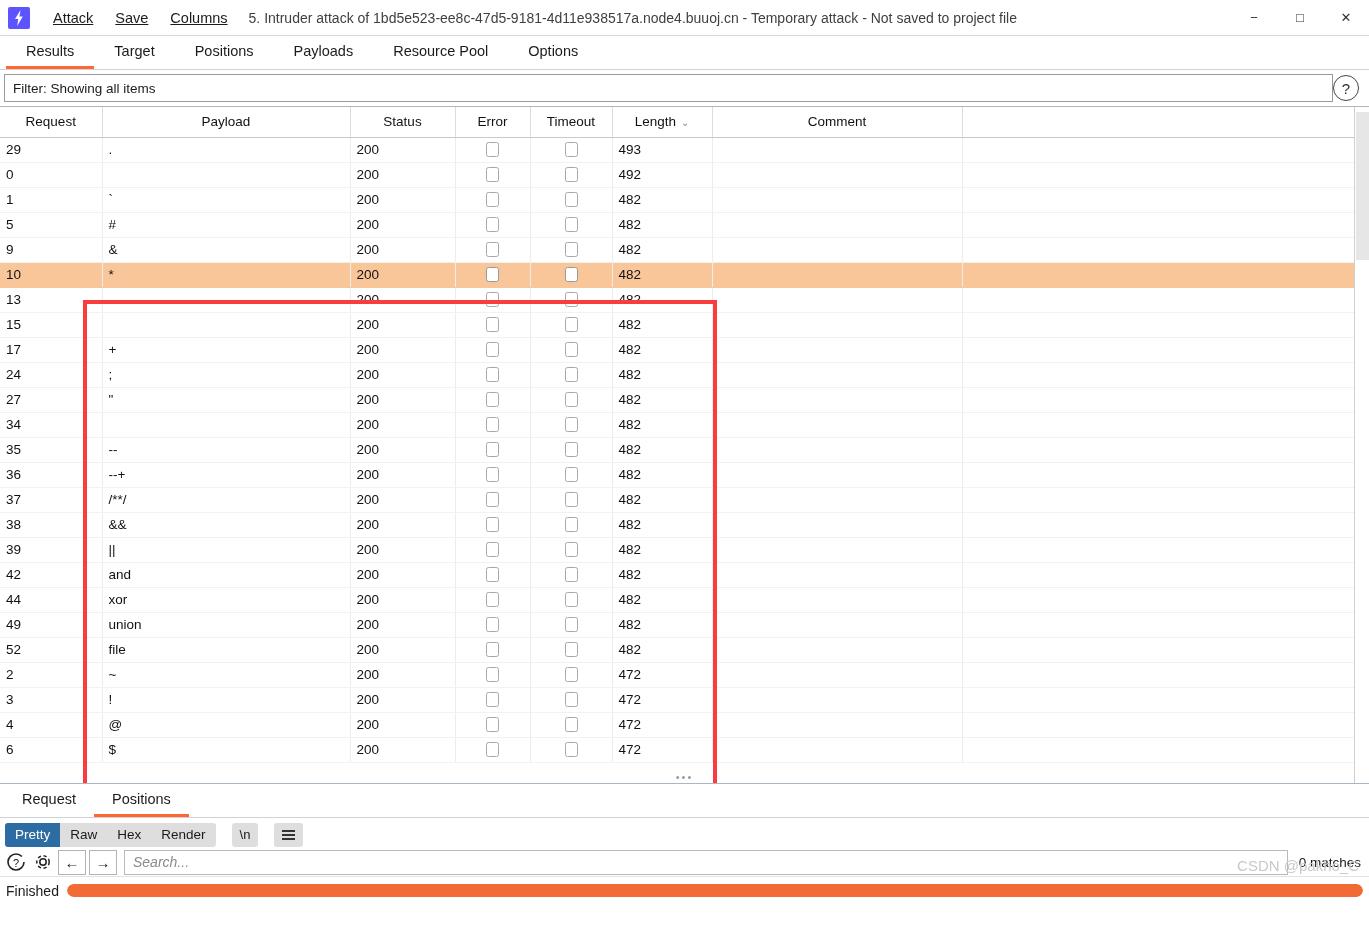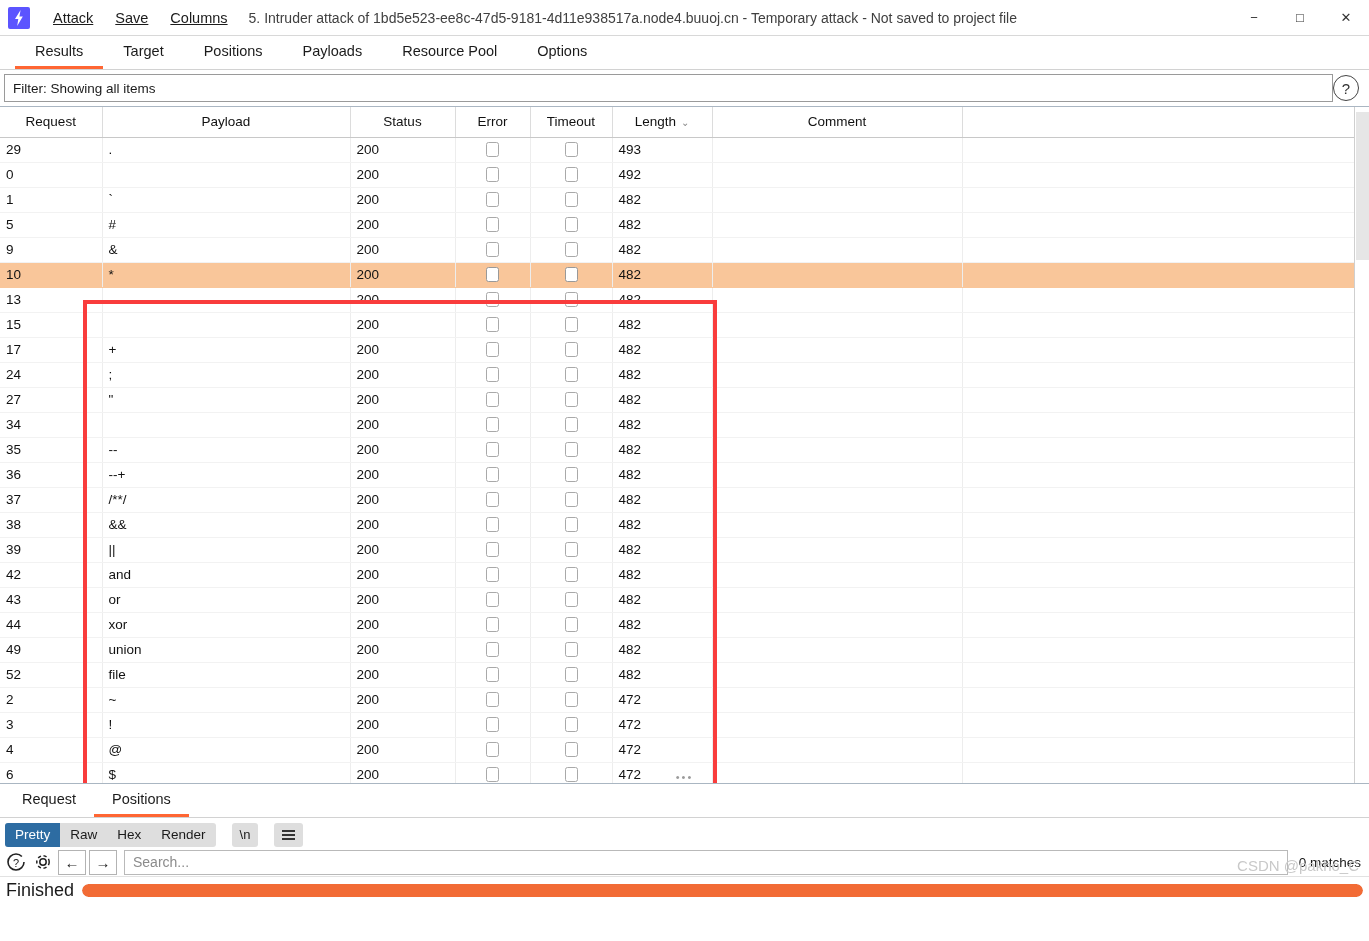--- a/index.html
+++ b/index.html
@@ -58,21 +58,21 @@
     color: #333;
   }
 
   
   .tabbar {
     height: 34px;
     display: flex;
     align-items: flex-end;
     background: #ffffff;
     border-bottom: 1px solid #d2d2d2;
-    padding-left: 15px;
+    padding-left: 6px;
   }
   .tab {
     padding: 0 20px;
     height: 33px;
     line-height: 31px;
     font-size: 14.5px;
     color: #1b1b1b;
     border-bottom: 3px solid transparent;
     cursor: default;
     white-space: nowrap;
@@ -283,41 +283,42 @@
     font-size: 15px; color: #222;
     cursor: default;
   }
   .searchinput {
     flex: 1 1 auto;
     height: 25px;
     border: 1px solid #b9b9b9;
     background: #fff;
     padding: 0 8px;
     font-size: 14px;
+    font-style: italic;
     color: #8b8b8b;
     display: flex; align-items: center;
     margin-left: 4px;
   }
   .matches {
     padding: 0 8px;
     font-size: 13.5px;
     color: #1a1a1a;
     white-space: nowrap;
   }
 
   .statusbar {
     height: 28px;
     display: flex;
     align-items: center;
     padding: 0 6px 0 6px;
     gap: 8px;
     position: relative;
     border-top: 1px solid #e2e2e2;
   }
-  .status-label { font-size: 18px; color:#1a1a1a; white-space:nowrap; }
+  .status-label { font-size: 14px; color:#1a1a1a; white-space:nowrap; }
   .progress-track {
     flex: 1 1 auto;
     height: 13px;
     background: #ededed;
     border-radius: 7px;
     overflow: hidden;
   }
   .progress-fill {
     height: 100%;
     background: #f26b35;
@@ -568,30 +569,20 @@
           <td class="num">42</td>
           <td>and</td>
           <td>200</td>
           <td class="cbcell"><span class="cb"></span></td>
           <td class="cbcell"><span class="cb"></span></td>
           <td>482</td>
           <td></td>
           <td></td>
         </tr>
         <tr>
-          <td class="num">43</td>
-          <td>or</td>
-          <td>200</td>
-          <td class="cbcell"><span class="cb"></span></td>
-          <td class="cbcell"><span class="cb"></span></td>
-          <td>482</td>
-          <td></td>
-          <td></td>
-        </tr>
-        <tr>
           <td class="num">44</td>
           <td>xor</td>
           <td>200</td>
           <td class="cbcell"><span class="cb"></span></td>
           <td class="cbcell"><span class="cb"></span></td>
           <td>482</td>
           <td></td>
           <td></td>
         </tr>
         <tr>

